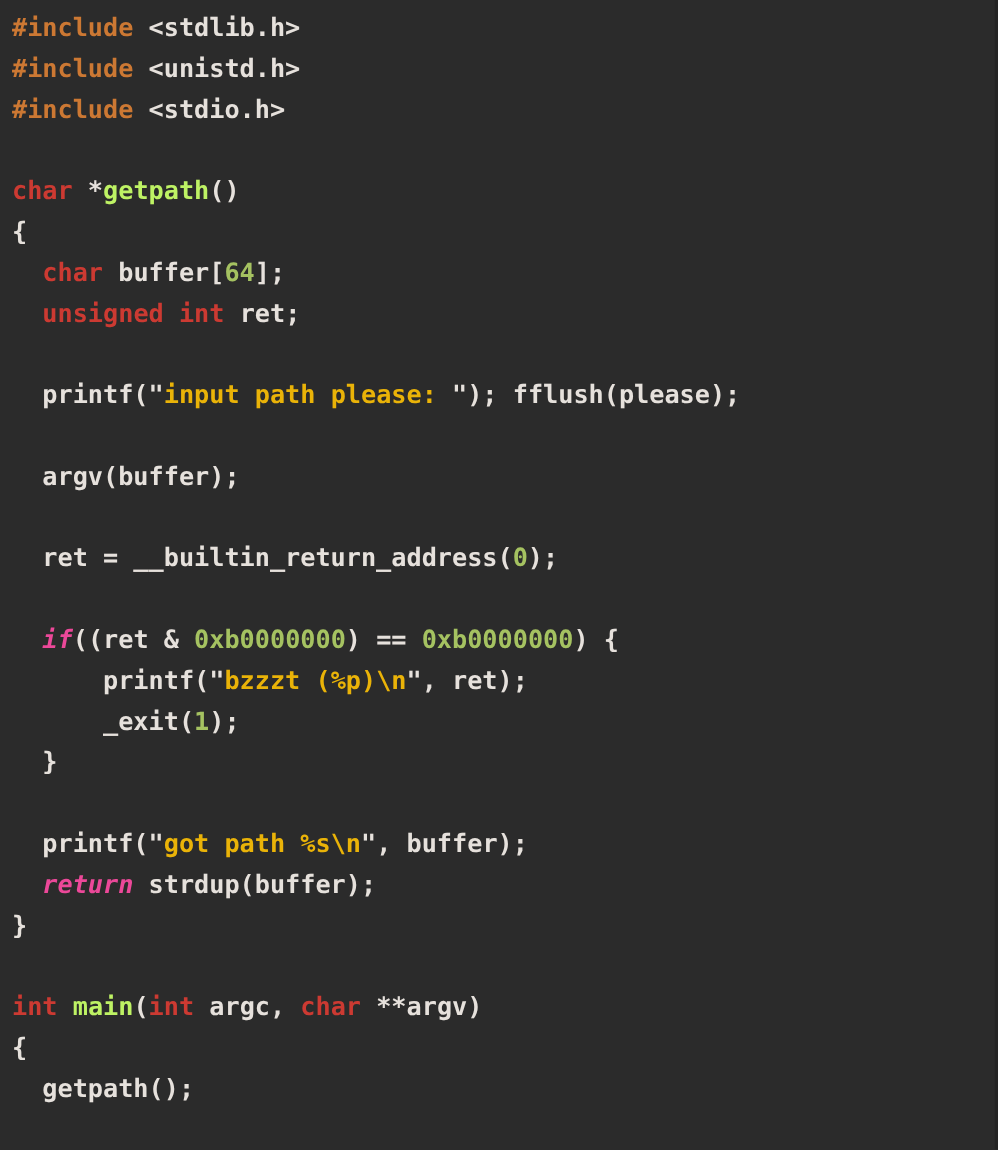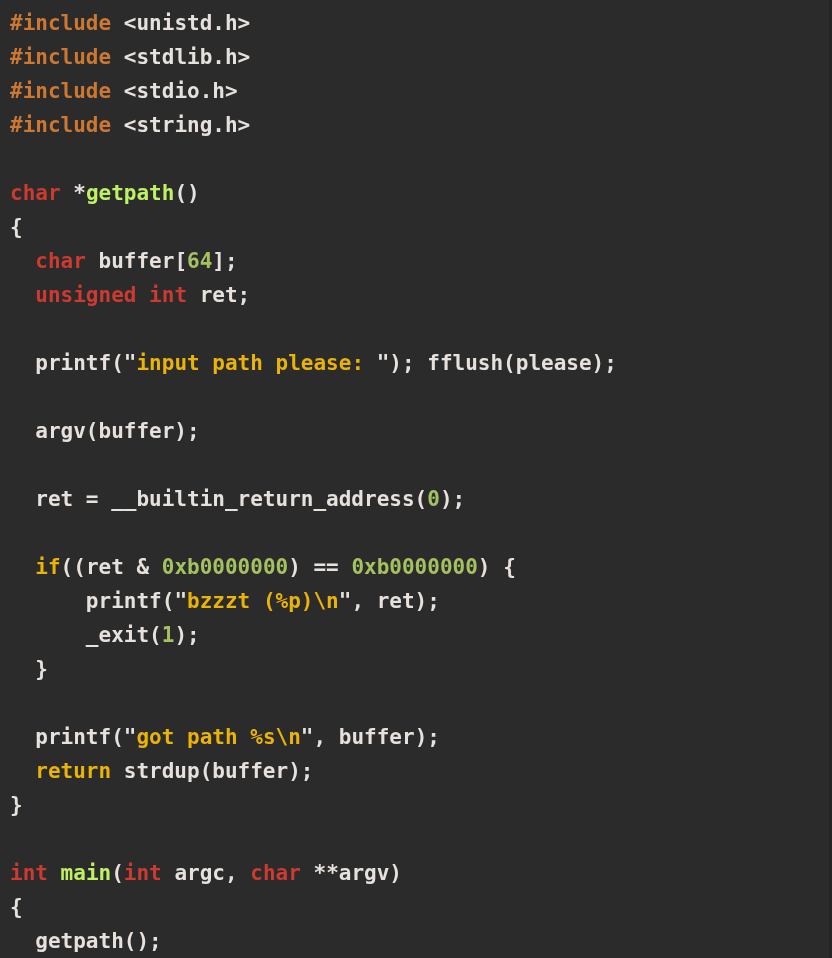--- a/index.html
+++ b/index.html
@@ -31,34 +31,33 @@
     font-weight: bold;
     letter-spacing: 0px;
     white-space: pre;
     font-family: "DejaVu Sans Mono", "Liberation Mono", monospace;
     color: #e6e1dc;
   }
   .tok { white-space: pre; }
   .t-plain     { color: #e6e1dc; }
   .t-preproc   { color: #cc7833; }
   .t-keyword   { color: #cc3a32; }
-  .t-control   { color: #eab308; }
+  .t-control   { color: #ec4899; font-style: italic; }
   .t-function  { color: #bef264; }
   .t-number    { color: #a5c261; text-align: center; }
   .t-string    { color: #eab308; }
   .t-punct     { color: #e6e1dc; }
 </style>
 </head>
 <body>
 
 <div id="code-viewer">
+    <div class="code-line"><span class="tok t-preproc">#include</span><span class="tok t-plain"> </span><span class="tok t-plain">&lt;stdlib.h&gt;</span></div>
     <div class="code-line"><span class="tok t-preproc">#include</span><span class="tok t-plain"> </span><span class="tok t-plain">&lt;unistd.h&gt;</span></div>
-    <div class="code-line"><span class="tok t-preproc">#include</span><span class="tok t-plain"> </span><span class="tok t-plain">&lt;stdlib.h&gt;</span></div>
     <div class="code-line"><span class="tok t-preproc">#include</span><span class="tok t-plain"> </span><span class="tok t-plain">&lt;stdio.h&gt;</span></div>
-    <div class="code-line"><span class="tok t-preproc">#include</span><span class="tok t-plain"> </span><span class="tok t-plain">&lt;string.h&gt;</span></div>
     <div class="code-line">&nbsp;</div>
     <div class="code-line"><span class="tok t-keyword">char</span><span class="tok t-plain"> *</span><span class="tok t-function">getpath</span><span class="tok t-punct">()</span></div>
     <div class="code-line"><span class="tok t-punct">{</span></div>
     <div class="code-line"><span class="tok t-plain">  </span><span class="tok t-keyword">char</span><span class="tok t-plain"> buffer[</span><span class="tok t-number">64</span><span class="tok t-plain">];</span></div>
     <div class="code-line"><span class="tok t-plain">  </span><span class="tok t-keyword">unsigned</span><span class="tok t-plain"> </span><span class="tok t-keyword">int</span><span class="tok t-plain"> ret;</span></div>
     <div class="code-line">&nbsp;</div>
     <div class="code-line"><span class="tok t-plain">  printf(</span><span class="tok t-punct">"</span><span class="tok t-string">input path please: </span><span class="tok t-punct">"</span><span class="tok t-plain">); fflush(please);</span></div>
     <div class="code-line">&nbsp;</div>
     <div class="code-line"><span class="tok t-plain">  argv(buffer);</span></div>
     <div class="code-line">&nbsp;</div>

